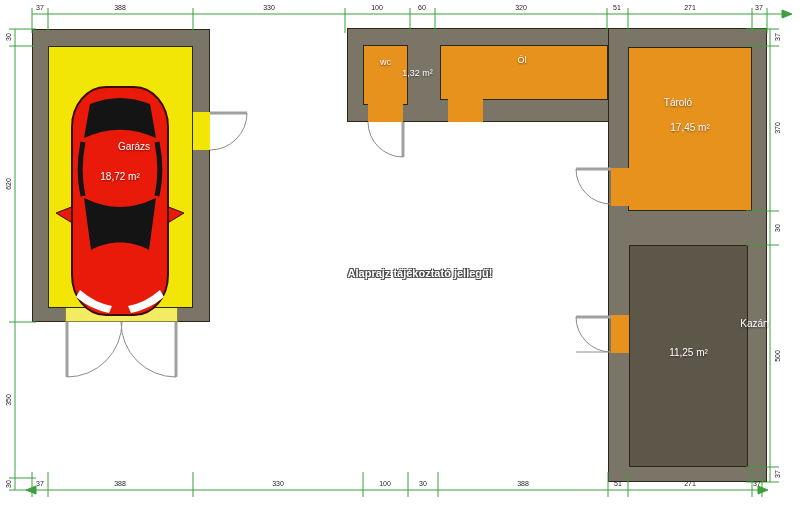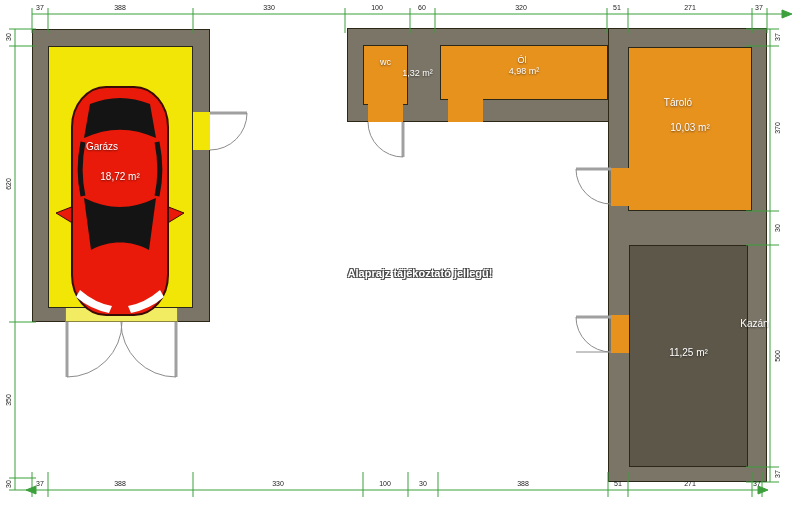--- a/index.html
+++ b/index.html
@@ -119,31 +119,30 @@
         <line x1="746" y1="46" x2="779" y2="46"></line>
       <line x1="746" y1="211" x2="779" y2="211"></line>
         <line x1="746" y1="245" x2="779" y2="245"></line>
       <line x1="746" y1="467" x2="779" y2="467"></line>
         <line x1="746" y1="482" x2="779" y2="482"></line>
     </g>
   </svg>
 
   <div class="lbl-layer">
 
-    <div class="room-label" style="left:52px;top:141px;width:100px;">Garázs</div>
+    <div class="room-label" style="left:84px;top:141px;width:100px;">Garázs</div>
     <div class="room-label" style="left:70px;top:171px;width:100px;">18,72 m²</div>
 
     <div class="room-label small" style="left:363px;top:57px;width:45px;">wc</div>
     <div class="room-label small" style="left:363px;top:68px;width:45px;margin-left:32px;">1,32 m²</div>
 
     <div class="room-label small" style="left:440px;top:55px;width:164px;">Ól</div>
-    <div class="room-label small" style="left:440px;top:66px;width:168px;">4,98 m²</div>
 
     <div class="room-label" style="left:628px;top:97px;width:100px;">Tároló</div>
-    <div class="room-label" style="left:628px;top:122px;width:124px;">10,03 m²</div>
+    <div class="room-label" style="left:628px;top:122px;width:124px;">17,45 m²</div>
 
     <div class="room-label" style="left:655px;top:318px;width:119px;padding-left:40px;">Kazán</div>
     <div class="room-label" style="left:629px;top:347px;width:119px;">11,25 m²</div>
 
     <div class="annotation" style="left:285px;top:244px;width:270px;margin-top:23px;">Alaprajz tájékoztató jellegű!</div>
 
     <div class="dim h" style="left:40px;top:4px;">37</div>
     <div class="dim h" style="left:120px;top:4px;">388</div>
     <div class="dim h" style="left:269px;top:4px;">330</div>
     <div class="dim h" style="left:377px;top:4px;">100</div>

